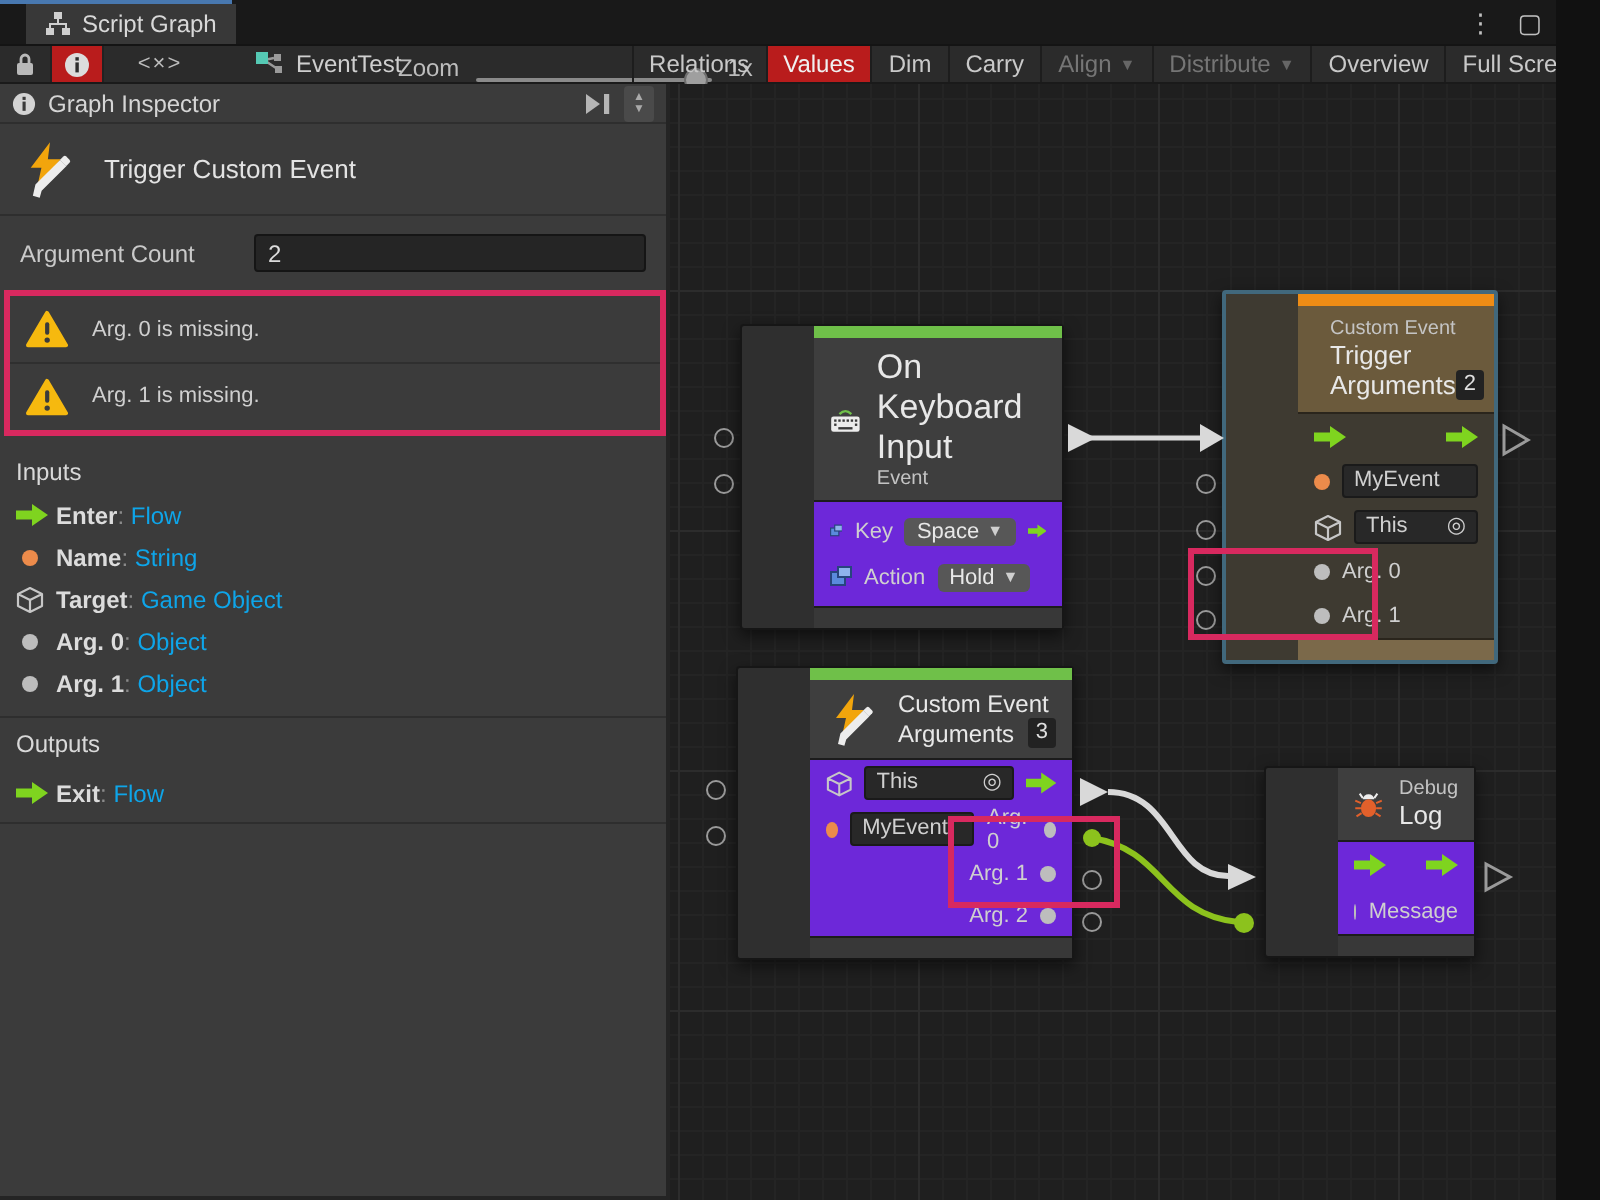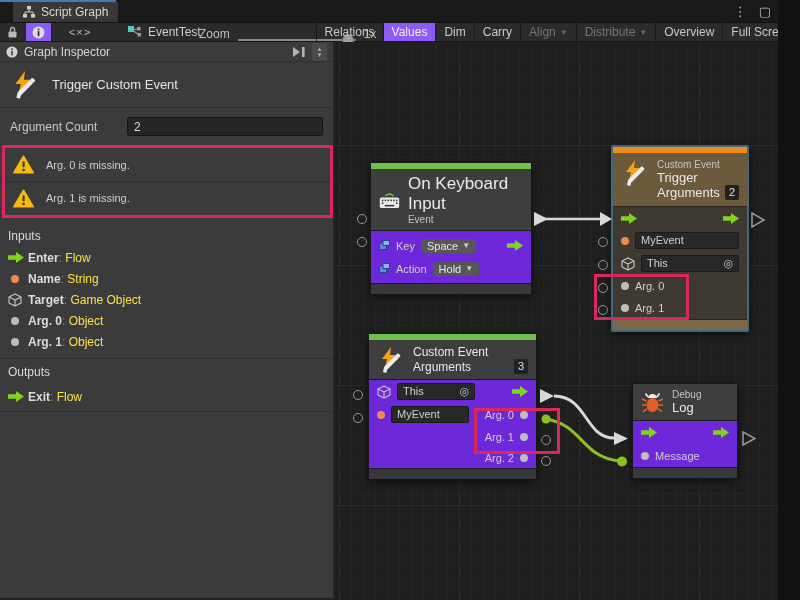--- a/index.html
+++ b/index.html
@@ -24,21 +24,21 @@
   .icon-btn{ width:26px; border-right:1px solid #222; }
   .icon-btn.active{ background:#4e4e4e; }
   .code-btn{ width:40px; margin-left:8px; color:#bdbdbd; font-size:11px; letter-spacing:1px; }
   .graph-ref{ position:absolute; left:128px; top:0; height:100%; display:flex; align-items:center; gap:6px; color:#cfcfcf; }
   .zoom-ctl{ position:absolute; left:199px; top:0; height:100%; display:flex; align-items:flex-end; gap:8px; color:#bdbdbd; }
   .zoom-track{ position:relative; width:118px; height:2px; background:#8a8a8a; border-radius:1px; }
   .zoom-handle{ position:absolute; right:2px; top:-5px; width:12px; height:12px; border-radius:50%;
                 background:#9f9f9f; border:1px solid #6f6f6f; }
   .tool-right{ position:absolute; right:0; top:0; height:100%; display:flex; }
   .tool-right .tbtn{ padding:5px 8px; border-left:1px solid #1d1d1d; white-space:nowrap; }
-  .tbtn.active{ background:#8b5cf6; color:#f0f0f0; }
+  .tbtn.active{ background:#b91c1c; color:#f0f0f0; }
   .tbtn.disabled{ color:#757575; }
   .caret{ font-size:8px; margin-left:4px; color:#9a9a9a; }
   .tbtn.disabled .caret{ color:#666; }
 
   
   .inspector{ position:absolute; left:0; top:42px; width:335px; height:558px; background:#3b3b3b;
               border-right:2px solid #242424; border-bottom:2px solid #242424; }
   .insp-head{ position:absolute; left:0; top:0; width:100%; height:20px; display:flex; align-items:center;
               padding:0 6px; gap:6px; font-size:12px; color:#d5d5d5; border-bottom:1px solid #2e2e2e; }
   .insp-head .spacer{ flex:1; }
@@ -52,21 +52,21 @@
   .argrow input{ position:absolute; left:127px; top:9px; width:196px; height:19px; background:#252525;
                  border:1px solid #151515; border-radius:2px; color:#dcdcdc; font-size:12px; padding:0 6px;
                  font-family:"Liberation Sans",sans-serif; }
   .warnbox{ position:absolute; left:2px; top:103px; width:331px; height:73px; border:3px solid #d8295f; }
   .warnrow{ height:33px; display:flex; align-items:center; gap:12px; padding-left:8px; font-size:11px; color:#cfcfcf; }
   .warnrow + .warnrow{ border-top:1px solid #2f2f2f; }
   .sect-title{ position:absolute; left:8px; font-size:12px; color:#d9d9d9; }
   .iorow{ position:absolute; left:0; width:100%; height:19px; display:flex; align-items:center; font-size:12px; }
   .iorow .ic{ width:20px; margin-left:8px; display:flex; align-items:center; justify-content:flex-start; }
   .iorow b{ color:#dcdcdc; font-weight:bold; }
-  .iorow .type{ color:#fde047; }
+  .iorow .type{ color:#0ea5e9; }
   .iorow .type::before{ content:" : "; color:#8a8a8a; }
   .divider{ position:absolute; left:0; width:100%; height:1px; background:#2e2e2e; }
 
   .dot{ width:8px; height:8px; border-radius:50%; display:inline-block; }
   .dot.orange{ background:#ec8b4b; }
   .dot.gray{ background:#bdbdbd; }
 
   
   .canvas{ position:absolute; left:335px; top:42px; width:465px; height:558px;
            background-color:#1f1f1f;
@@ -74,21 +74,21 @@
              linear-gradient(90deg,#2c2c2c 1px,transparent 1px),
              linear-gradient(#2c2c2c 1px,transparent 1px),
              linear-gradient(90deg,#242424 1px,transparent 1px),
              linear-gradient(#242424 1px,transparent 1px);
            background-size:120px 120px,120px 120px,12px 12px,12px 12px;
            background-position:4px 0,0 103px,4px 0,0 7px; }
 
   .wires{ position:absolute; left:0; top:0; z-index:3; pointer-events:none; }
 
   .node{ position:absolute; background:#2f2f2f; border:1px solid #161616; border-radius:2px;
-         box-shadow:0 3px 8px rgba(0,0,0,.55); z-index:2; font-size:11px; }
+         box-shadow:0 3px 8px rgba(0,0,0,.55); z-index:2; font-size:11px;padding-left:36px; }
   .accent{ height:6px; }
   .nheader{ background:#3e3e3e; display:flex; align-items:center; gap:8px; padding:5px 8px; border-bottom:1px solid #1c1c1c; }
   .nheader .tsmall{ font-size:10px; color:#c4c4c4; }
   .nheader .tbig{ font-size:13px; color:#e8e8e8; }
   .nbody{ background:#6d28d9; }
   .nrow{ display:flex; align-items:center; gap:6px; padding:0 8px; }
   .nrow .lab{ color:#cfcfcf; }
   .nfooter{ height:11px; background:#383838; border-top:1px solid #1c1c1c; }
   .badge{ background:#222; border-radius:2px; color:#e0e0e0; font-size:11px; padding:0 4px;
           height:15px; line-height:15px; margin-left:auto; }

